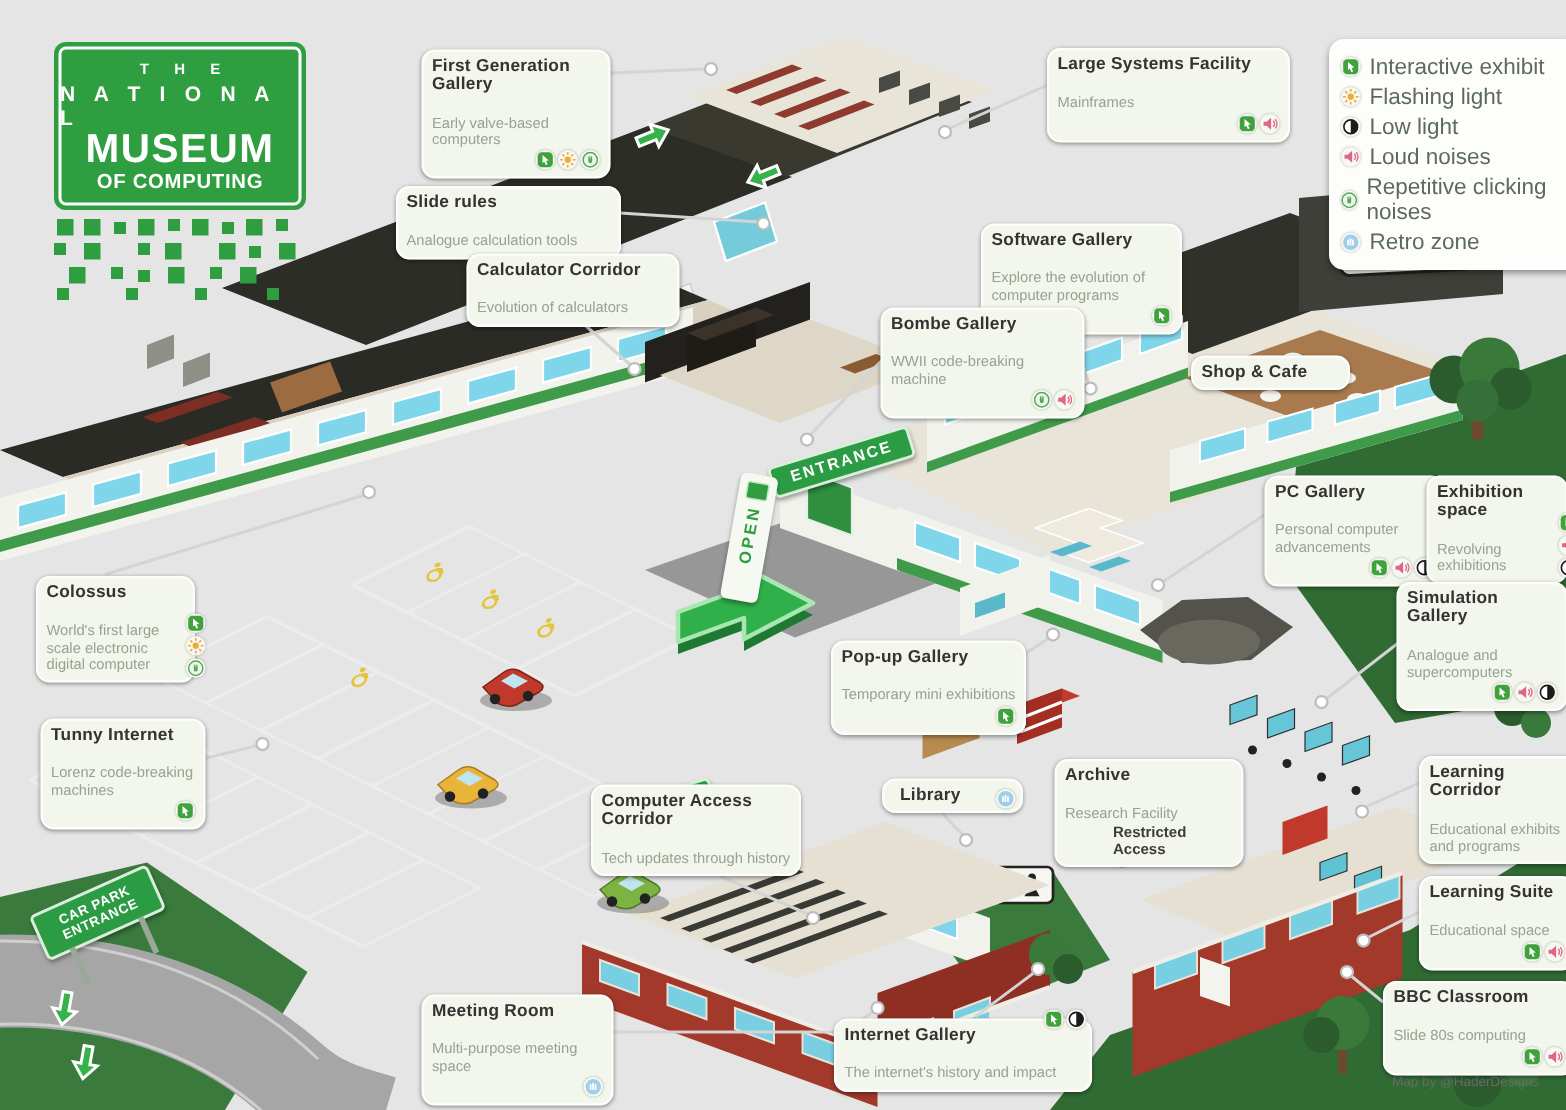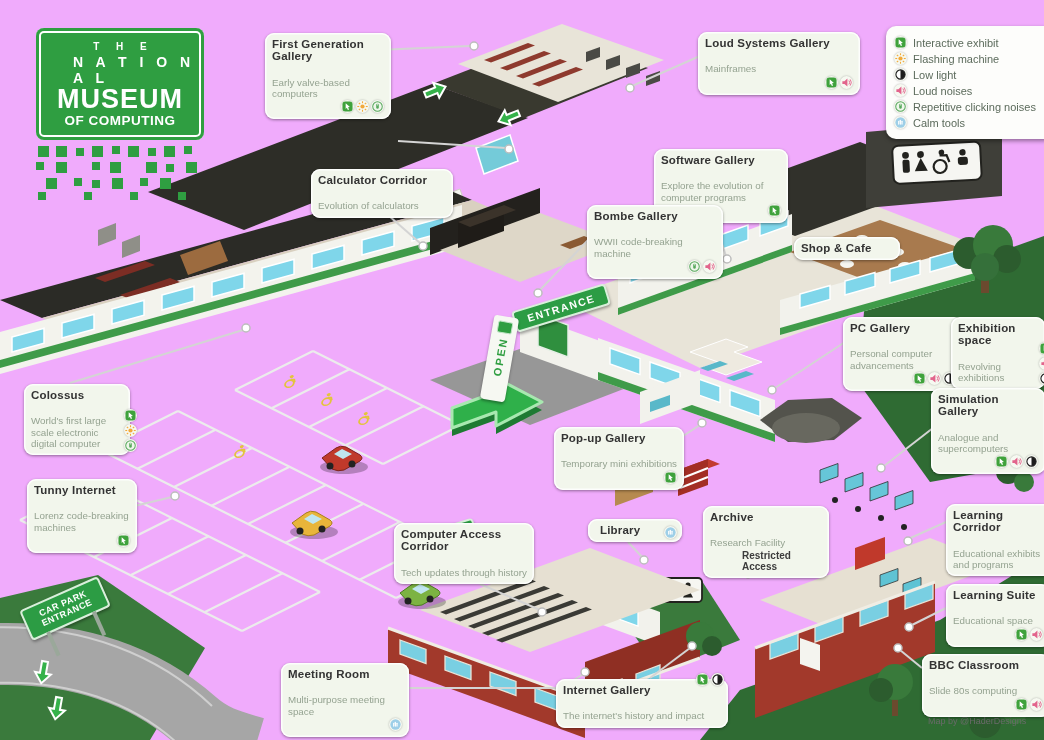--- a/index.html
+++ b/index.html
@@ -1,32 +1,32 @@
 <!DOCTYPE html>
 <html><head>
 <meta charset="utf-8">
 <style>
   html,body{margin:0;padding:0;}
-  #stage{position:relative;width:1044px;height:740px;overflow:hidden;background:#f0abfc;
+  #stage{position:relative;width:1044px;height:740px;overflow:hidden;background:#e5e5e5;
          font-family:"Liberation Sans",sans-serif;}
   #scene{position:absolute;left:0;top:0;z-index:1;}
   
   #logo{position:absolute;left:36px;top:28px;width:168px;height:112px;background:#2f9e41;
         border-radius:8px;z-index:3;box-shadow:inset 0 0 0 3px #2f9e41, inset 0 0 0 5px #ffffff;
         display:flex;flex-direction:column;align-items:center;justify-content:center;color:#fff;}
   #logo .l1{font-size:10px;font-weight:bold;letter-spacing:7px;margin-left:7px;}
-  #logo .l2{font-size:14px;font-weight:bold;letter-spacing:4.5px;margin:2px 0 0 4px;padding-left:33px;}
+  #logo .l2{font-size:14px;font-weight:bold;letter-spacing:4.5px;margin:2px 0 0 4px;}
   #logo .l3{font-size:27px;font-weight:bold;letter-spacing:1px;line-height:1.0;}
   #logo .l4{font-size:13.5px;font-weight:bold;letter-spacing:.5px;}
   #pixels{position:absolute;left:36px;top:146px;z-index:3;}
   
   #legend{position:absolute;left:886px;top:26px;width:152px;background:#fdfdfb;border-radius:10px;
           padding:7px 8px;box-shadow:0 2px 4px rgba(0,0,0,.4);z-index:3;}
   .lg-row{display:flex;align-items:center;gap:6px;margin:3px 0;}
-  .lg-row span.txt{font-size:11px;color:#5c6b5c;}
+  .lg-row span.txt{font-size:15px;color:#5c6b5c;}
   
   .lb{position:absolute;background:#f2f6ec;border-radius:9px;padding:5px 7px 6px;z-index:4;
       box-shadow:0 1px 3px rgba(0,0,0,.4), inset 0 0 0 1.5px rgba(255,255,255,.85);}
   .lt{font-weight:bold;font-size:11.5px;color:#333;line-height:1.08;letter-spacing:.2px;}
   .ls{font-size:9.8px;color:#95a391;line-height:1.15;margin-top:14px;}
   .ls:empty{display:none;}
   .ln{font-size:10px;font-weight:bold;color:#3c3c3c;margin-top:1px;padding-left:32px;}
   .li{display:flex;gap:2px;justify-content:flex-end;margin-top:1px;min-height:0;}
   .li:empty{display:none;}
   .ic{width:13px;height:13px;border-radius:50%;background:#f6f9f1;box-shadow:0 0 2px rgba(0,0,0,.3);
@@ -475,21 +475,21 @@
               <line x1="6" y1="9.6" x2="6" y2="11.7"></line>
               <line x1="0.3" y1="6" x2="2.4" y2="6"></line>
               <line x1="9.6" y1="6" x2="11.7" y2="6"></line>
               <line x1="2" y1="2" x2="3.5" y2="3.5"></line>
               <line x1="8.5" y1="8.5" x2="10" y2="10"></line>
               <line x1="10" y1="2" x2="8.5" y2="3.5"></line>
               <line x1="3.5" y1="8.5" x2="2" y2="10"></line>
             </g>
           </svg>
         </span>
-        <span class="txt">Flashing machine</span>
+        <span class="txt">Flashing light</span>
       </div>
   <div class="lg-row">
         <span class="ic">
           <svg viewBox="0 0 12 12">
             <circle cx="6" cy="6" r="5" fill="#fff" stroke="#1c1c1c" stroke-width="1.2"></circle>
             <path d="M6 1 A5 5 0 0 1 6 11 Z" fill="#1c1c1c"></path>
           </svg>
         </span>
         <span class="txt">Low light</span>
       </div>
@@ -514,25 +514,25 @@
       </div>
   <div class="lg-row">
         <span class="ic">
           <svg viewBox="0 0 12 12">
             <circle cx="6" cy="6" r="5.6" fill="#9ecfe8"></circle>
             <rect x="3.4" y="4" width="1.3" height="4.4" rx=".65" fill="#fff"></rect>
             <rect x="5.2" y="3" width="1.3" height="5.4" rx=".65" fill="#fff"></rect>
             <rect x="7" y="4" width="1.3" height="4.4" rx=".65" fill="#fff"></rect>
           </svg>
         </span>
-        <span class="txt">Calm tools</span>
-      </div>
-</div>
-
-<div class="lb" style="left:265px;top:33px;width:112px">
+        <span class="txt">Retro zone</span>
+      </div>
+</div>
+
+<div class="lb" style="left:281px;top:33px;width:112px">
   <div class="lt">First Generation Gallery</div>
   <div class="ls">Early valve-based computers</div>
   <div class="li">
         <span class="ic">
           <svg viewBox="0 0 12 12">
             <rect x=".5" y=".5" width="11" height="11" rx="3" fill="#3fa23c"></rect>
             <path d="M4 2.5 L8.6 6.5 L6.6 6.8 L7.7 9.4 L6.4 9.9 L5.3 7.3 L4 8.6 Z" fill="#fff"></path>
           </svg>
         </span>
         <span class="ic">
@@ -552,26 +552,30 @@
         </span>
         <span class="ic">
           <svg viewBox="0 0 12 12">
             <circle cx="6" cy="6" r="5.2" fill="#eef6ea" stroke="#57a85c" stroke-width="1.1"></circle>
             <rect x="4.6" y="3" width="2.8" height="5.4" rx="1.4" fill="#57a85c"></rect>
             <line x1="6" y1="3" x2="6" y2="5" stroke="#eef6ea" stroke-width=".7"></line>
           </svg>
         </span>
       </div>
 </div>
+<div class="lb" style="left:264px;top:124px;width:136px">
+  <div class="lt">Slide rules</div>
+  <div class="ls">Analogue calculation tools</div>
+</div>
 <div class="lb" style="left:311px;top:169px;width:128px">
   <div class="lt">Calculator Corridor</div>
   <div class="ls">Evolution of calculators</div>
 </div>
 <div class="lb" style="left:698px;top:32px;width:148px">
-  <div class="lt">Loud Systems Gallery</div>
+  <div class="lt">Large Systems Facility</div>
   <div class="ls">Mainframes</div>
   <div class="li">
         <span class="ic">
           <svg viewBox="0 0 12 12">
             <rect x=".5" y=".5" width="11" height="11" rx="3" fill="#3fa23c"></rect>
             <path d="M4 2.5 L8.6 6.5 L6.6 6.8 L7.7 9.4 L6.4 9.9 L5.3 7.3 L4 8.6 Z" fill="#fff"></path>
           </svg>
         </span>
         <span class="ic">
           <svg viewBox="0 0 12 12">

